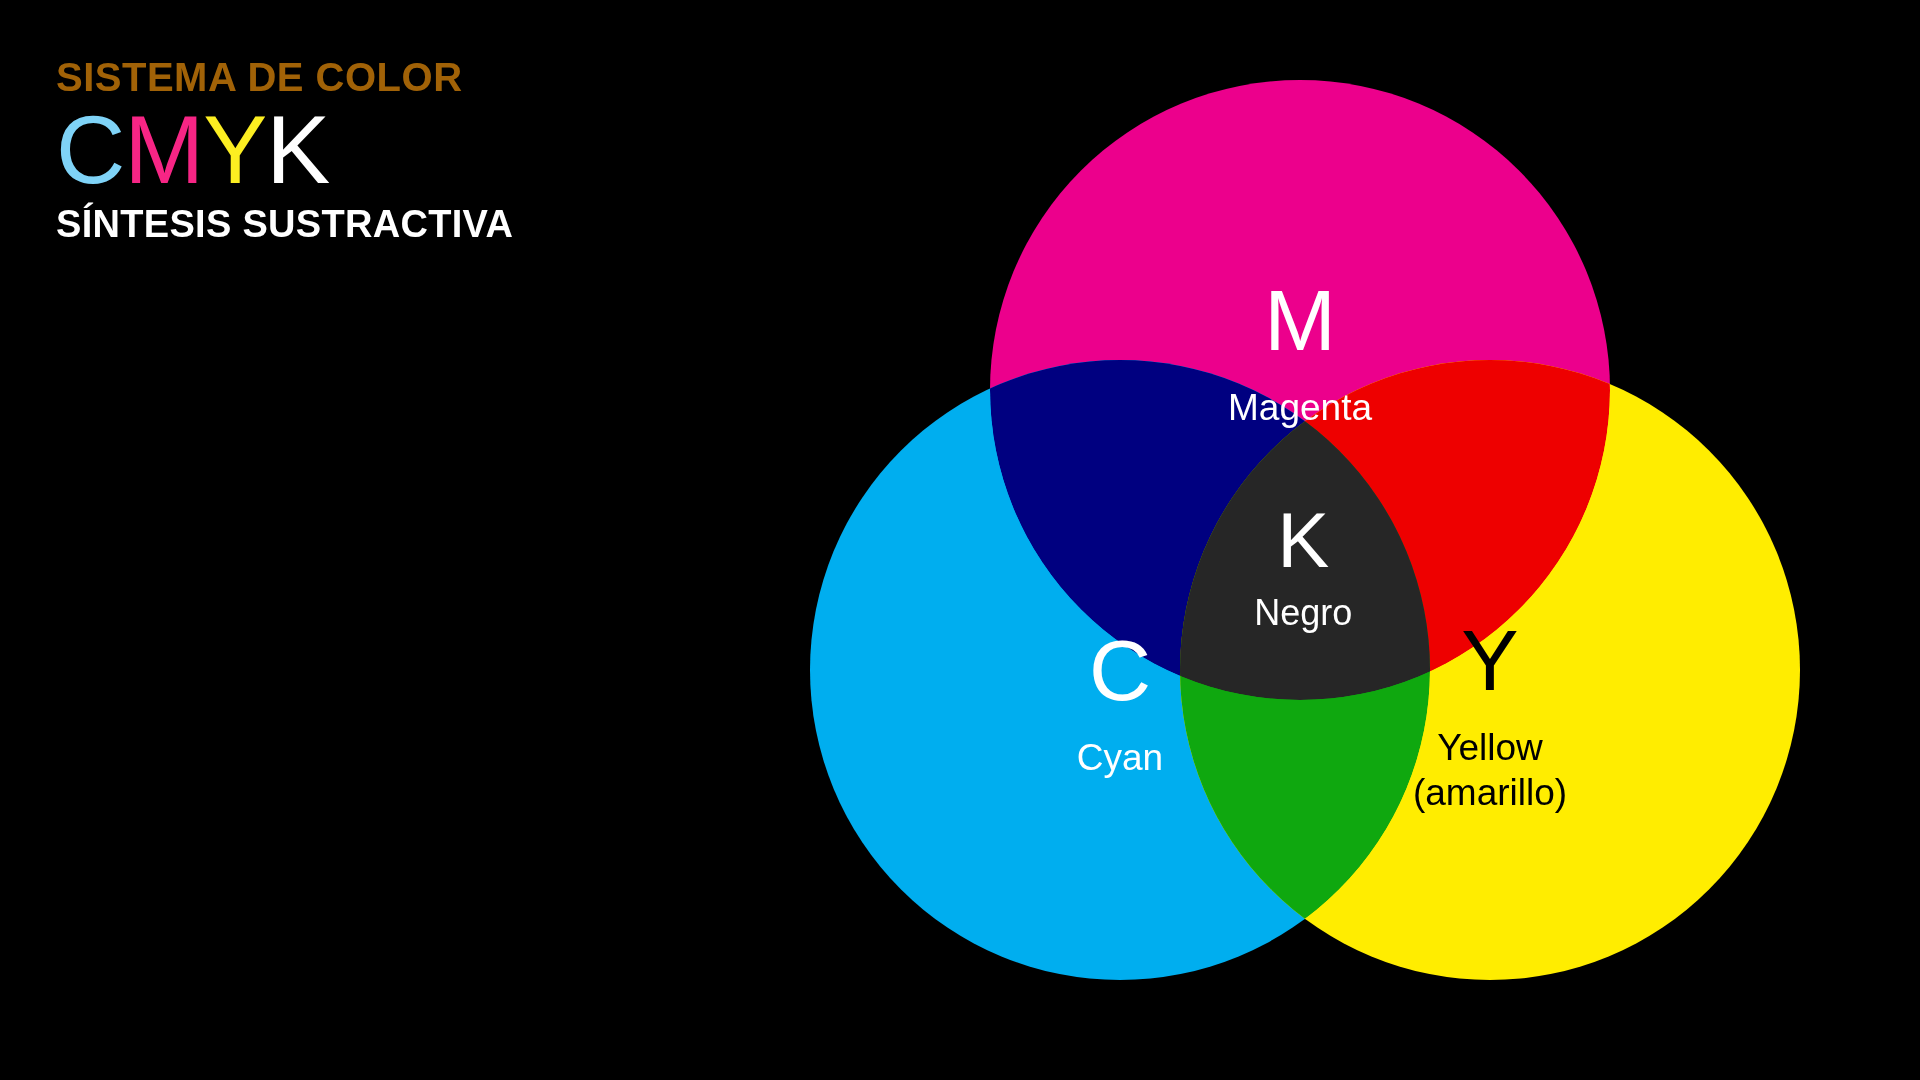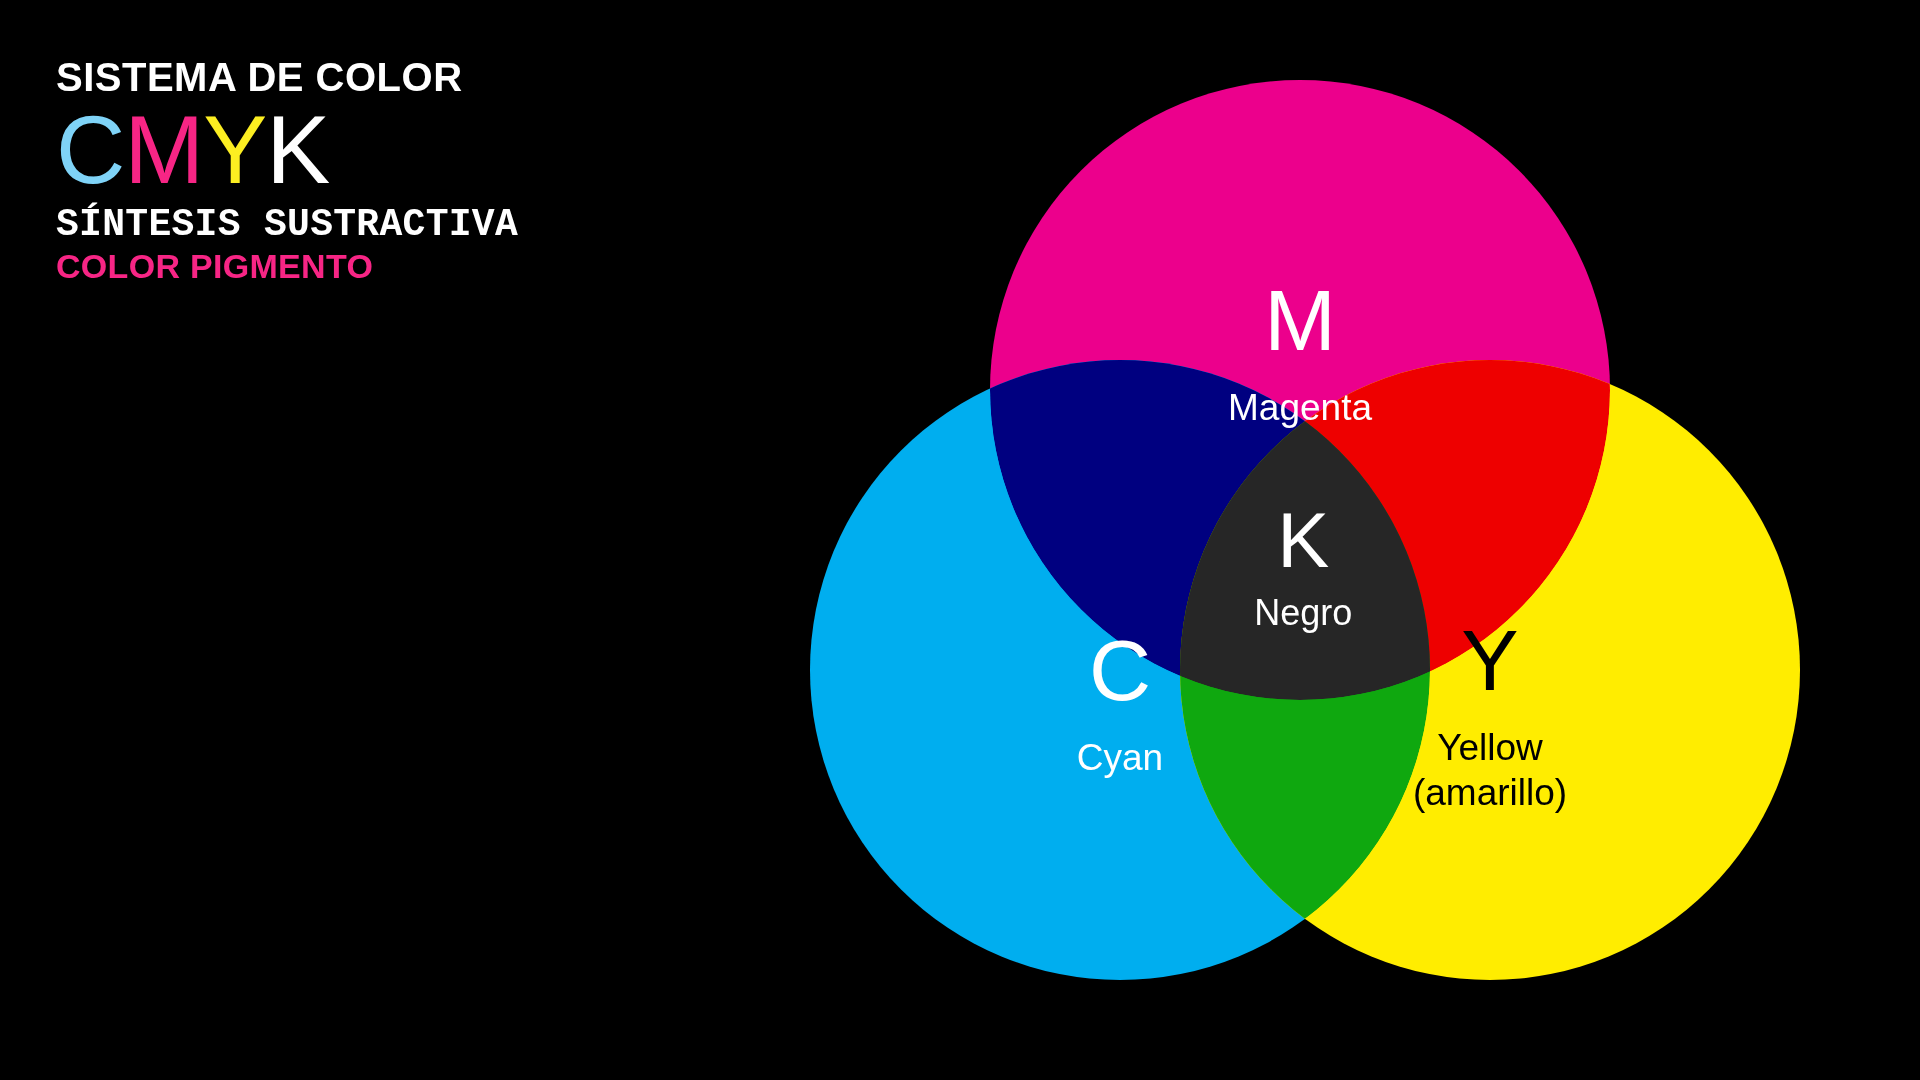--- a/index.html
+++ b/index.html
@@ -92,29 +92,28 @@
     font-size: 36px;
     text-anchor: middle;
   }
 </style>
 </head>
 <body style="background: rgb(0, 0, 0);">
 
 <div id="stage" style="background: rgb(0, 0, 0);">
 
   <div id="text-panel">
-    <p class="line-system" style="color: #ffffff;">SISTEMA DE COLOR</p>
+    <p class="line-system" style="color: #a16207;">SISTEMA DE COLOR</p>
 
     <p class="line-acronym">
       <span style="color: rgb(127, 211, 247);">C</span><span style="color: rgb(247, 37, 133);">M</span><span style="color: rgb(252, 238, 33);">Y</span><span style="color: rgb(255, 255, 255);">K</span>
     </p>
 
-    <p class="line-sintesis" style="color: rgb(255, 255, 255); font-family: Liberation Mono, monospace;">SÍNTESIS SUSTRACTIVA</p>
+    <p class="line-sintesis" style="color: rgb(255, 255, 255);">SÍNTESIS SUSTRACTIVA</p>
 
-    <p class="line-pigmento" style="color: rgb(247, 37, 133);">COLOR PIGMENTO</p>
   </div>
 
   <div id="venn-wrap">
     <svg id="venn-svg" width="1120" height="960" viewBox="0 0 1120 960">
       <defs>
         <clipPath id="clip-C">
             <circle id="def-C" cx="380" cy="610" r="310"></circle>
           </clipPath>
         <clipPath id="clip-M">
             <circle id="def-M" cx="560" cy="330" r="310"></circle>

